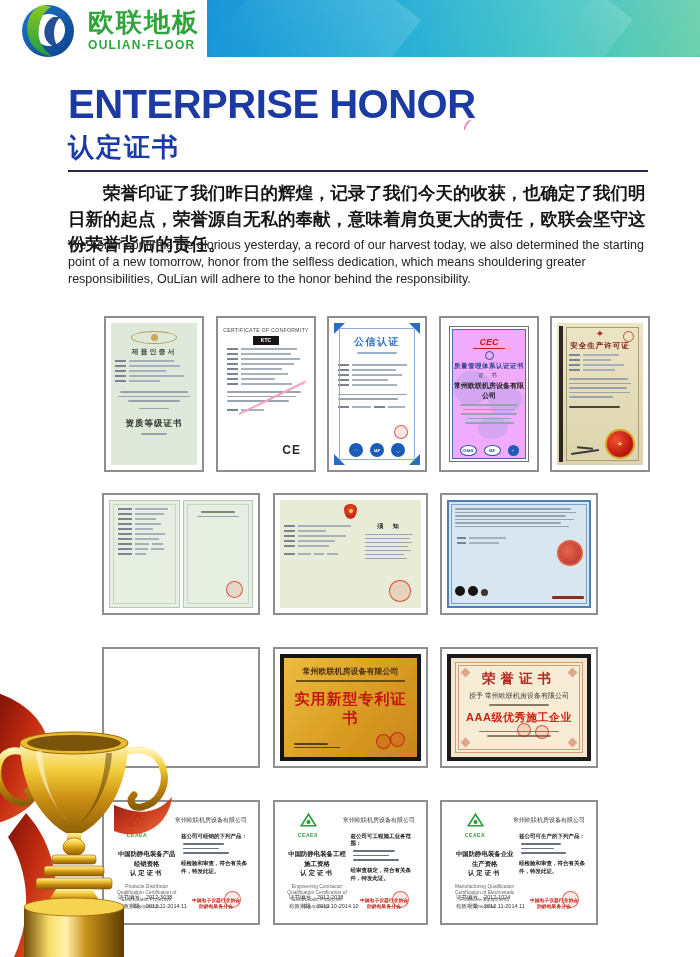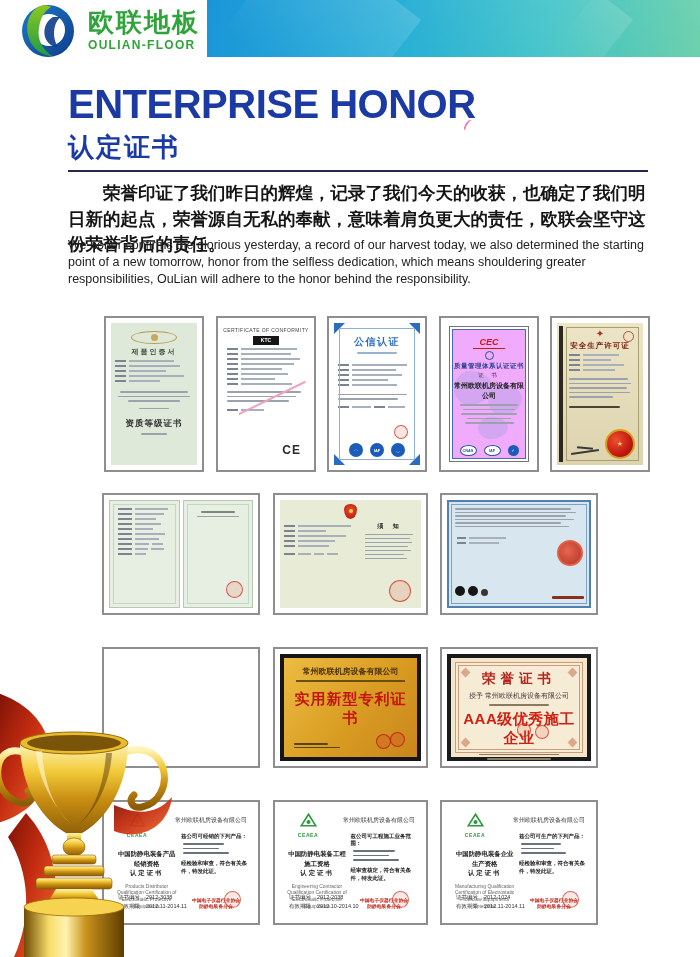--- a/index.html
+++ b/index.html
@@ -123,21 +123,21 @@
   
   .blackframe{position:absolute;inset:0;border:4px solid #151515;background:linear-gradient(130deg,#edbc42,#d99c22 55%,#c9861c);padding:8px 6px;text-align:center}
   .gp-co{font-size:8px;font-weight:bold;color:#4a3208}
   .gp-line{height:1.5px;background:#6a5010;width:90%;margin:3px auto}
   .gp-award{font-size:15px;font-weight:bold;color:#c41510;letter-spacing:1px;margin-top:8px}
   .honorframe{position:absolute;inset:0;border:4px solid #1a1a1a;background:#f3e6cc;padding:4px}
   .orn{height:100%;border:4px double #cf9a78;padding:4px 3px;text-align:center;position:relative;background:#f6ecd6}
   .orn .cd{position:absolute;width:7px;height:7px;background:#dca88c;transform:rotate(45deg)}
   .hn-title{font-family:"Liberation Serif","DejaVu Serif",serif;font-size:13.5px;font-weight:bold;color:#b5261d;letter-spacing:5px}
   .hn-awardee{font-size:7px;color:#433;margin-top:3px}
-  .hn-award{font-size:15px;font-weight:bold;color:#d01f12;letter-spacing:.5px;margin-top:4px}
+  .hn-award{font-size:11px;font-weight:bold;color:#d01f12;letter-spacing:.5px;margin-top:4px}
 
   
   .cea{padding:2px}
   .cea-logo{position:absolute;left:8px;top:6px;width:40px;text-align:center}
   .cea-logo .lg{font-size:5px;font-weight:bold;color:#2a9a3a;letter-spacing:.6px;margin-top:1px}
   .cea-co{position:absolute;right:6px;top:9px;font-size:6px;color:#333}
   .cea-right{position:absolute;left:50%;right:6px;top:26px}
   .cea-intro{font-size:5.5px;color:#222;font-weight:bold}
   .cea-right .tl{background:#6a7280;margin:3px 2px}
   .cea-verdict{font-size:5.5px;color:#222;line-height:1.5;margin-top:5px;font-weight:bold}

